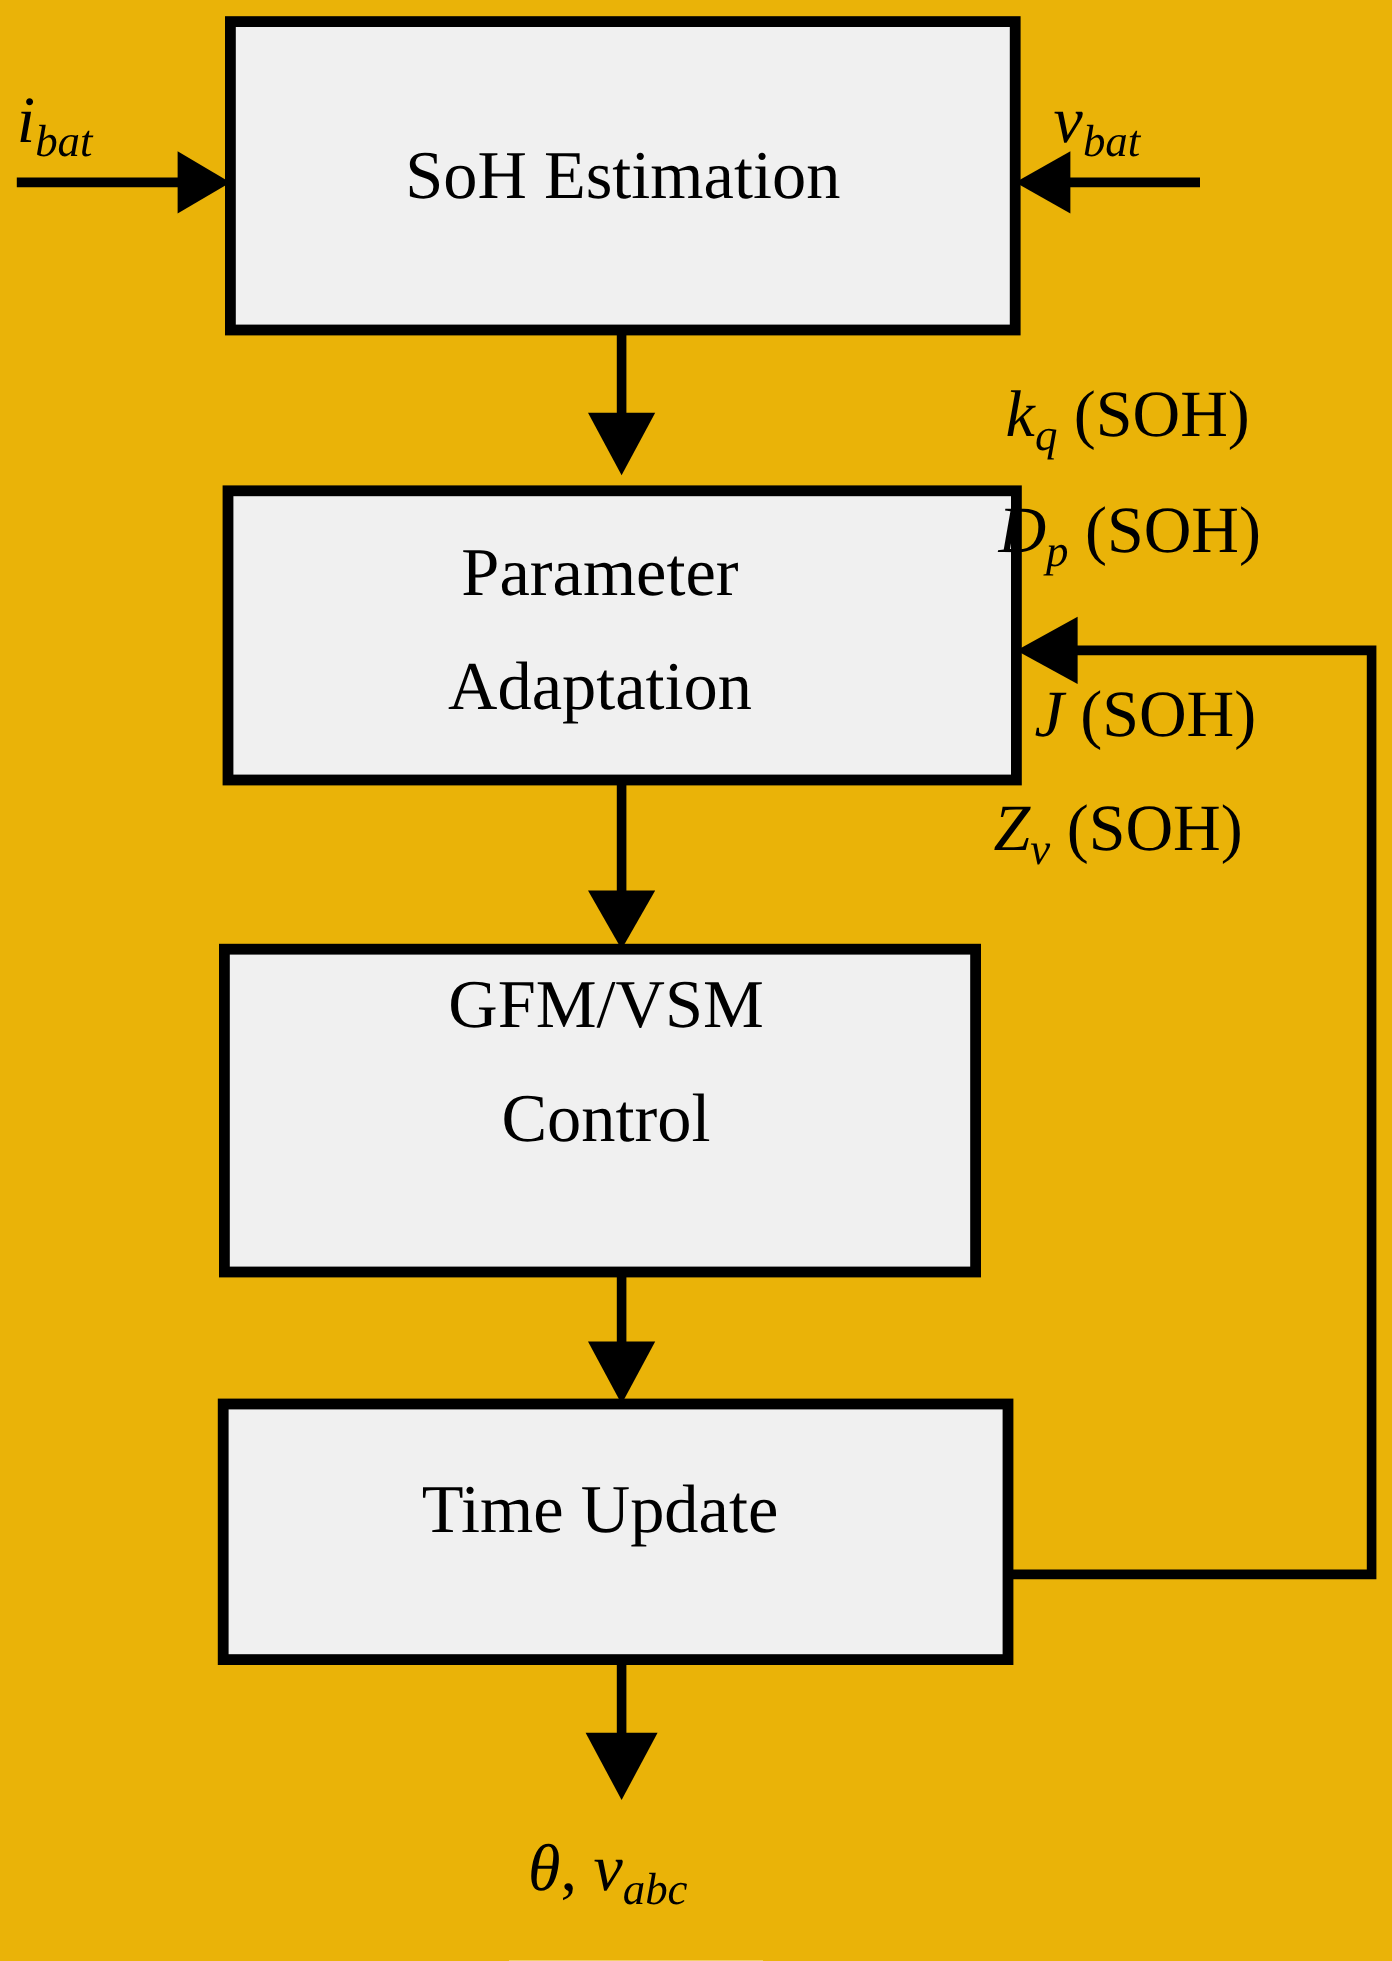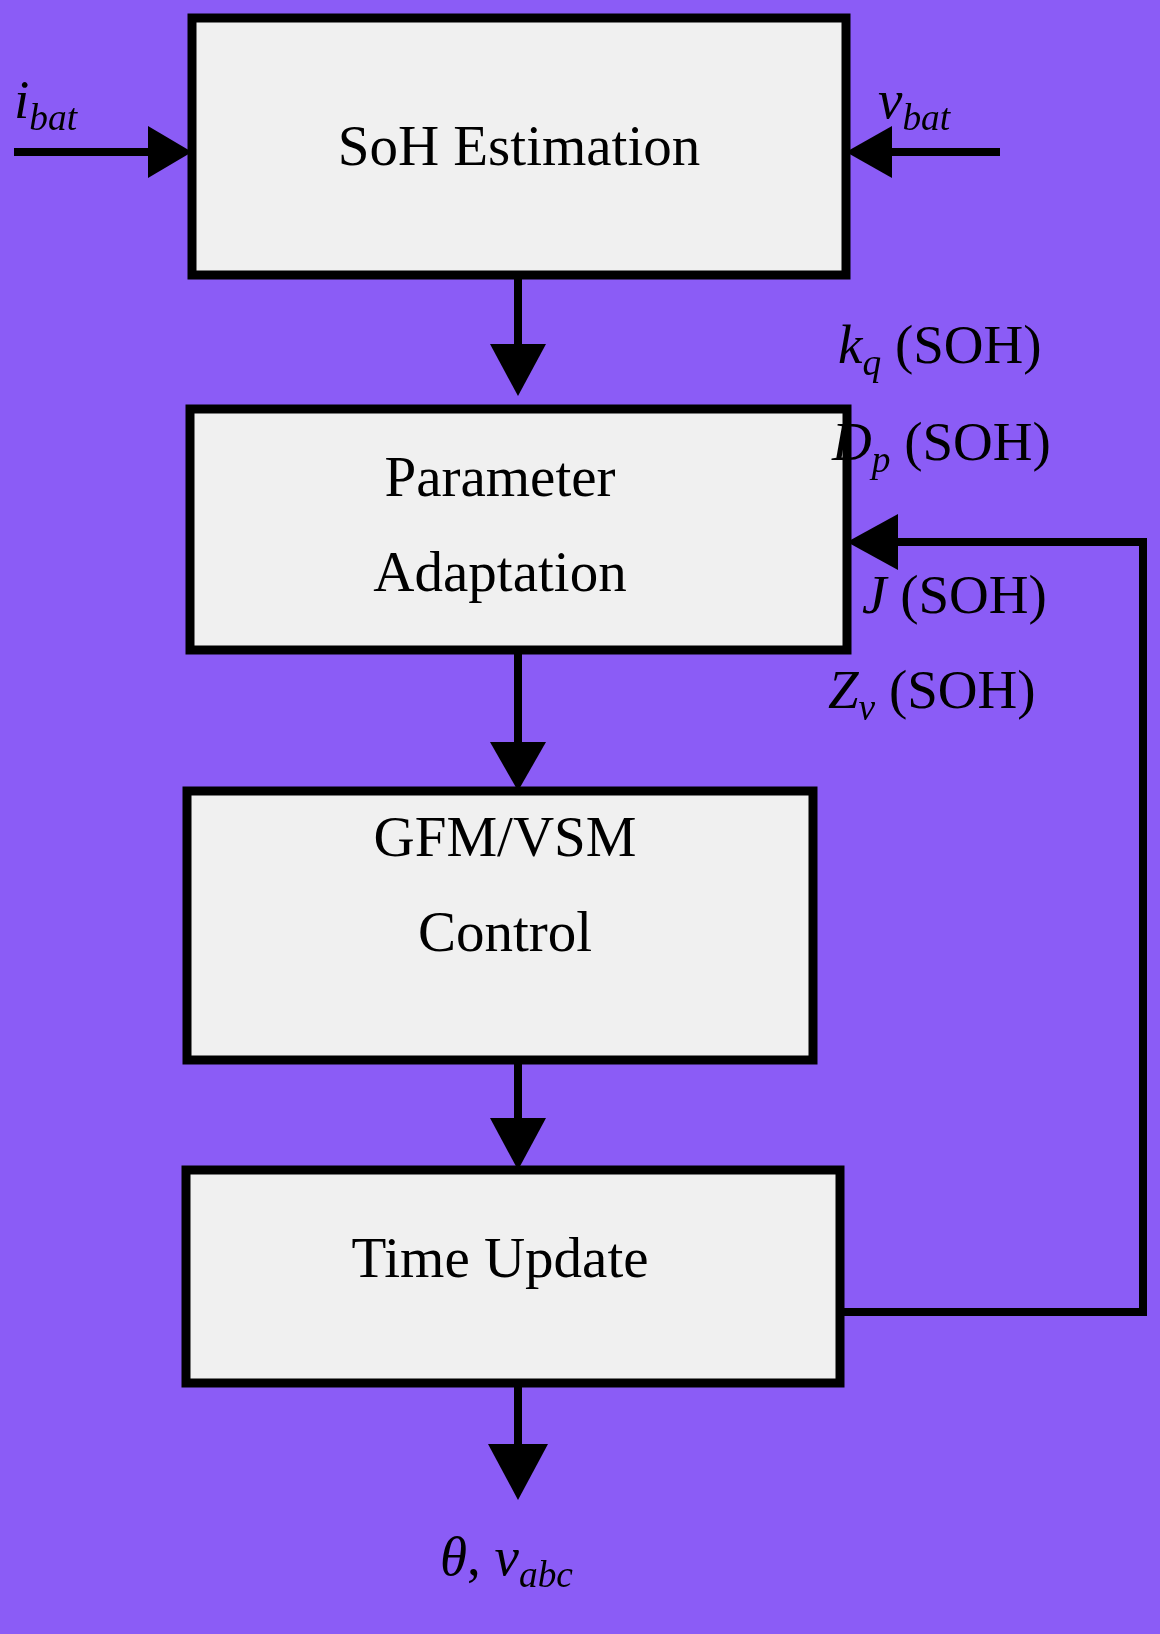--- a/index.html
+++ b/index.html
@@ -8,21 +8,21 @@
     padding: 0;
     background: #ffffff;
   }
   body {
     font-family: "Liberation Serif", "DejaVu Serif", serif;
   }
   #diagram-root {
     position: relative;
     width: 1160px;
     height: 1634px;
-    background: #8b5cf6;
+    background: #eab308;
     overflow: hidden;
   }
   svg.diagram {
     display: block;
     width: 1160px;
     height: 1634px;
   }
   .blk-rect {
     fill: #f0f0f0;
     stroke: #000000;

